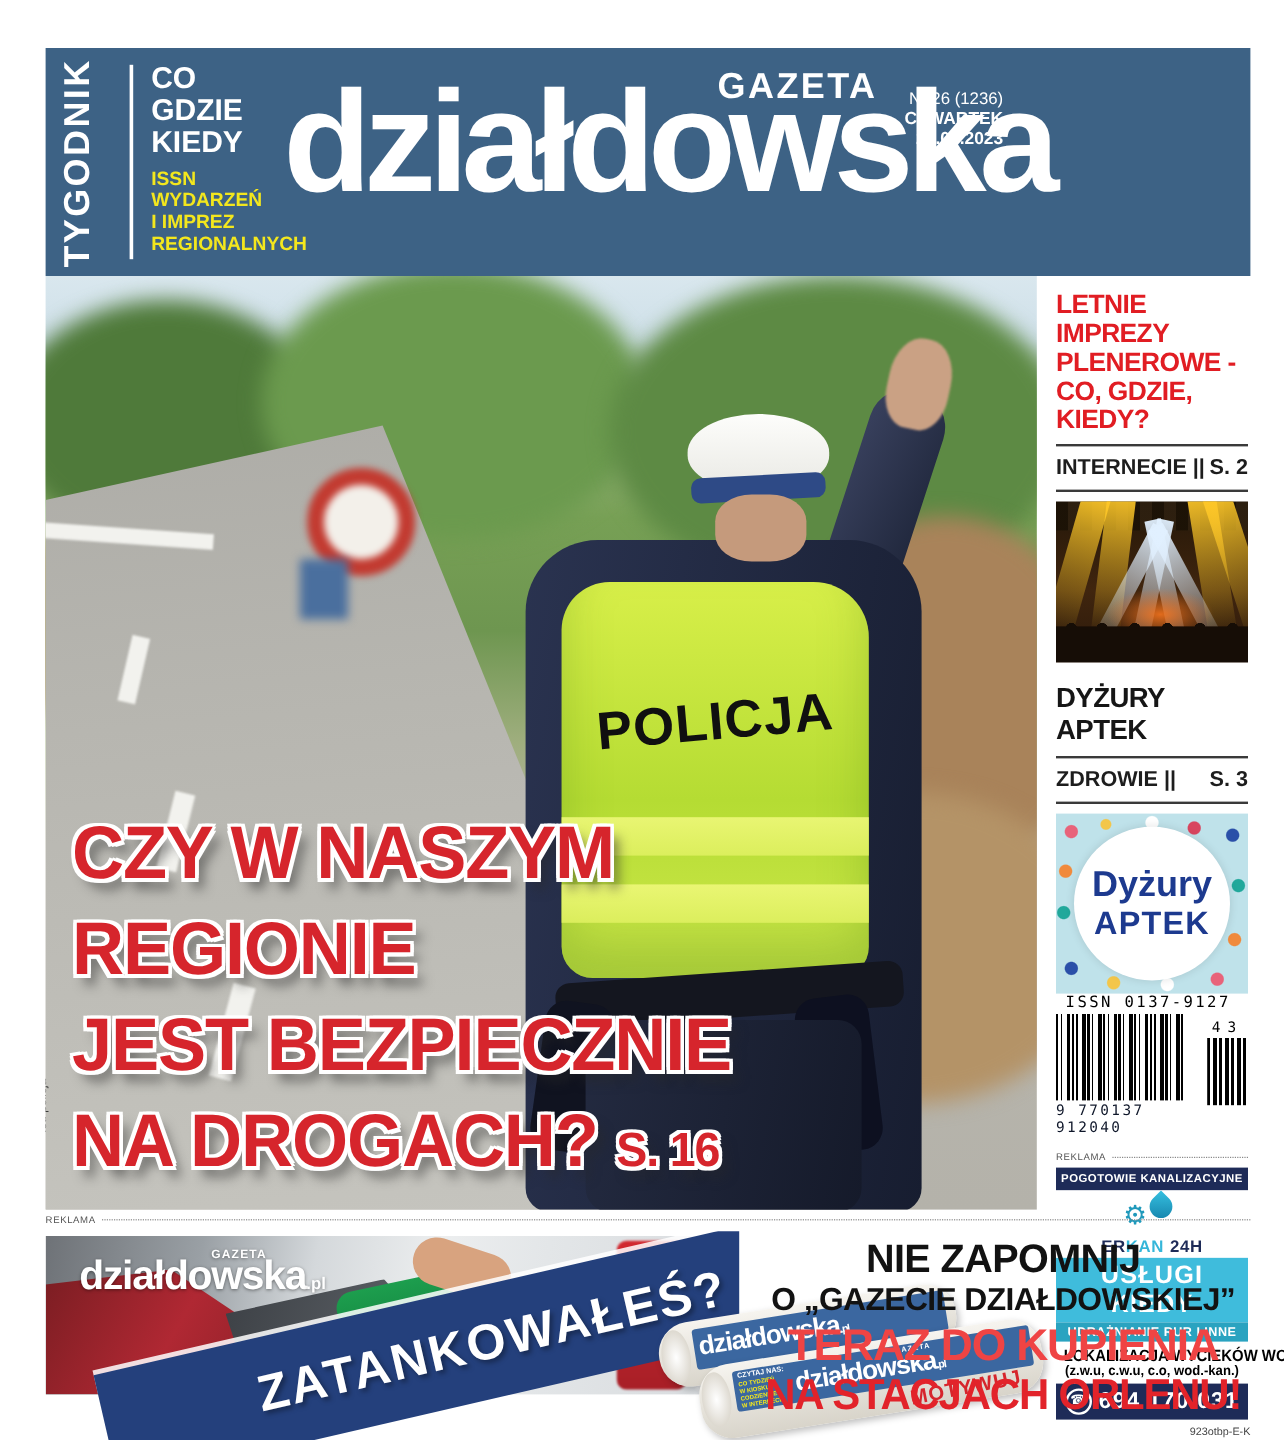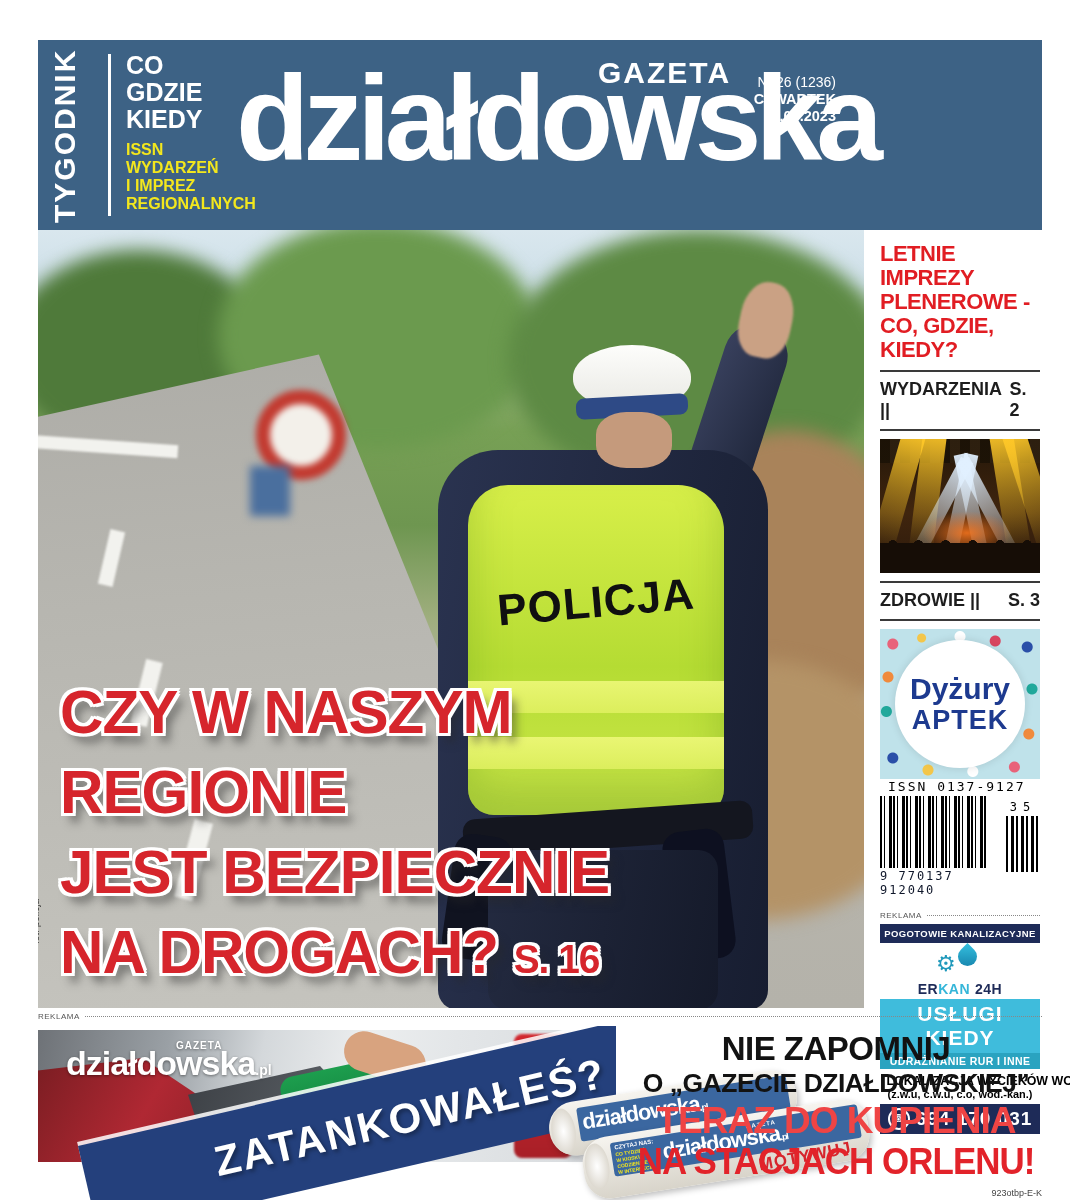--- a/index.html
+++ b/index.html
@@ -289,39 +289,40 @@
       <div class="hl"><span>NA DROGACH?</span><span class="hl-page">S. 16</span></div>
     </div>
 
     <div class="photo-credit">fot. policja</div>
   </div>
 
   <div class="sidebar">
     <div class="sb-t1">LETNIE IMPREZY PLENEROWE - CO, GDZIE, KIEDY?</div>
     <div class="sb-rule"></div>
     <div class="sb-row">
-      <span>WYDARZENIA ||</span>
+      <span>INTERNECIE ||</span>
       <span>S. 2</span>
     </div>
     <div class="sb-rule"></div>
 
     <div class="concert">
       <div class="truss"></div>
       <div class="beam beamY by1"></div>
       <div class="beam beamY by2"></div>
       <div class="beam beamY by3"></div>
       <div class="beam beamY by4"></div>
       <div class="beam beamW bw1"></div>
       <div class="beam beamW bw2"></div>
       <div class="beam beamW bw3"></div>
       <div class="beam beamW bw4"></div>
       <div class="glow"></div>
       <div class="crowd"></div>
     </div>
 
+    <div class="sb-t2">DYŻURY APTEK</div>
     <div class="sb-rule"></div>
     <div class="sb-row">
       <span>ZDROWIE ||</span>
       <span>S. 3</span>
     </div>
     <div class="sb-rule"></div>
 
     <div class="pharmacy">
       <div class="pharm-circle">
         <div class="pc1">Dyżury</div>
@@ -330,21 +331,21 @@
     </div>
 
     <div class="bc-block">
       <div class="bc-issn">ISSN 0137-9127</div>
       <div class="bc-wrap">
         <div>
           <div class="bc-main"></div>
           <div class="bc-digits">9 770137 912040</div>
         </div>
         <div class="bc-addon">
-          <div class="bc-addon-num">35</div>
+          <div class="bc-addon-num">43</div>
           <div class="bc-addon-bars"></div>
         </div>
       </div>
     </div>
 
     <div class="reklama-line sb-reklama">
       <span>REKLAMA</span>
       <span class="dotline"></span>
     </div>
 

